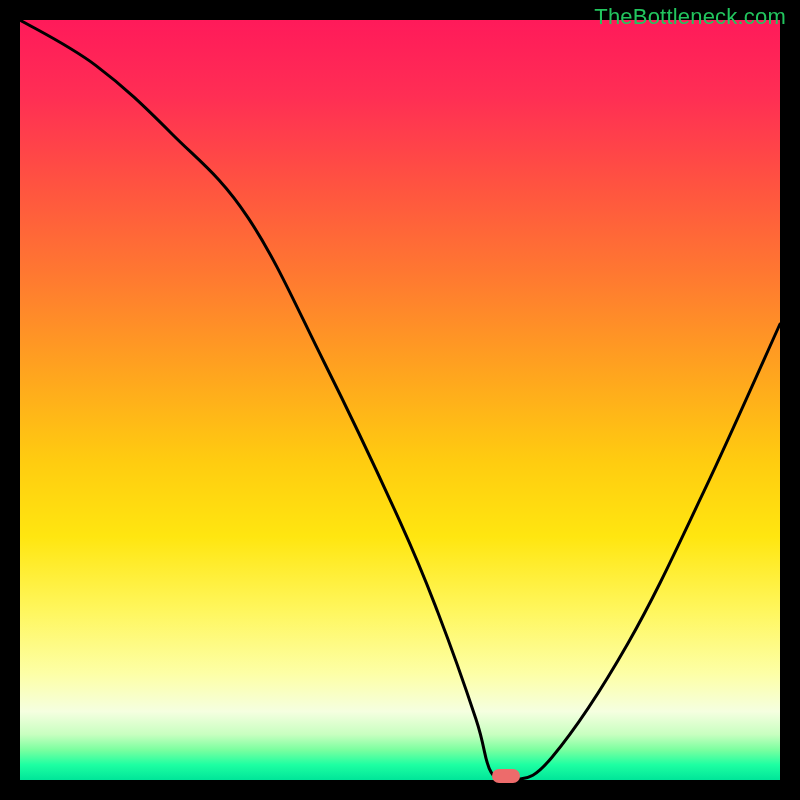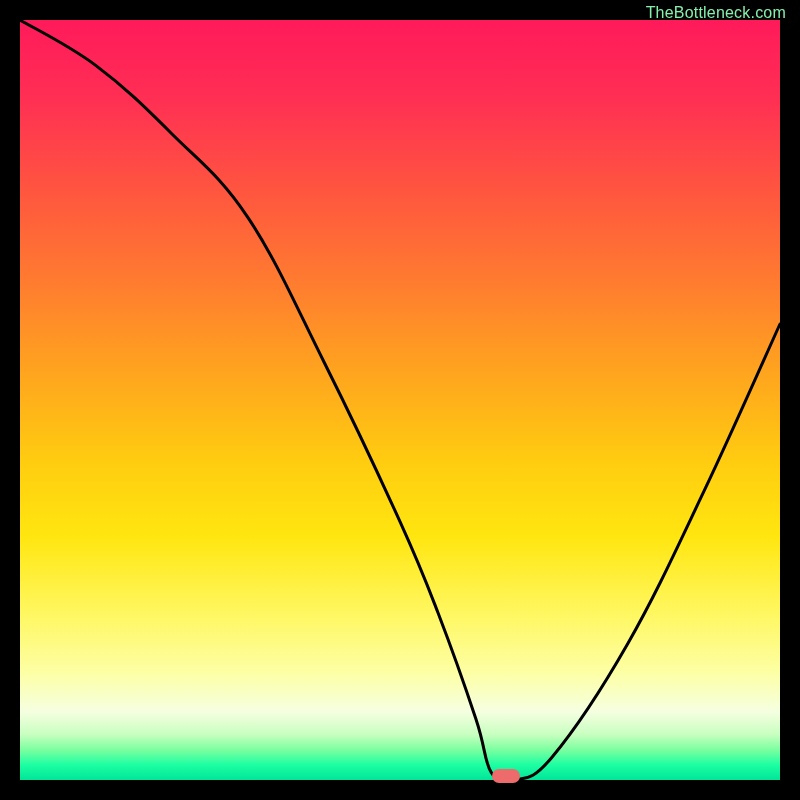--- a/index.html
+++ b/index.html
@@ -62,22 +62,22 @@
     left: 0;
     top: 0;
     width: 800px;
     height: 20px;
     background: #000;
   }
   .watermark {
     position: absolute;
     top: 4px;
     right: 14px;
-    color: #86efac;
-    font-size: 16px;
+    color: #22c55e;
+    font-size: 22px;
     letter-spacing: 0.2px;
     font-weight: 500;
   }
   svg.curve {
     position: absolute;
     left: 0;
     top: 0;
     width: 800px;
     height: 800px;
     pointer-events: none;

